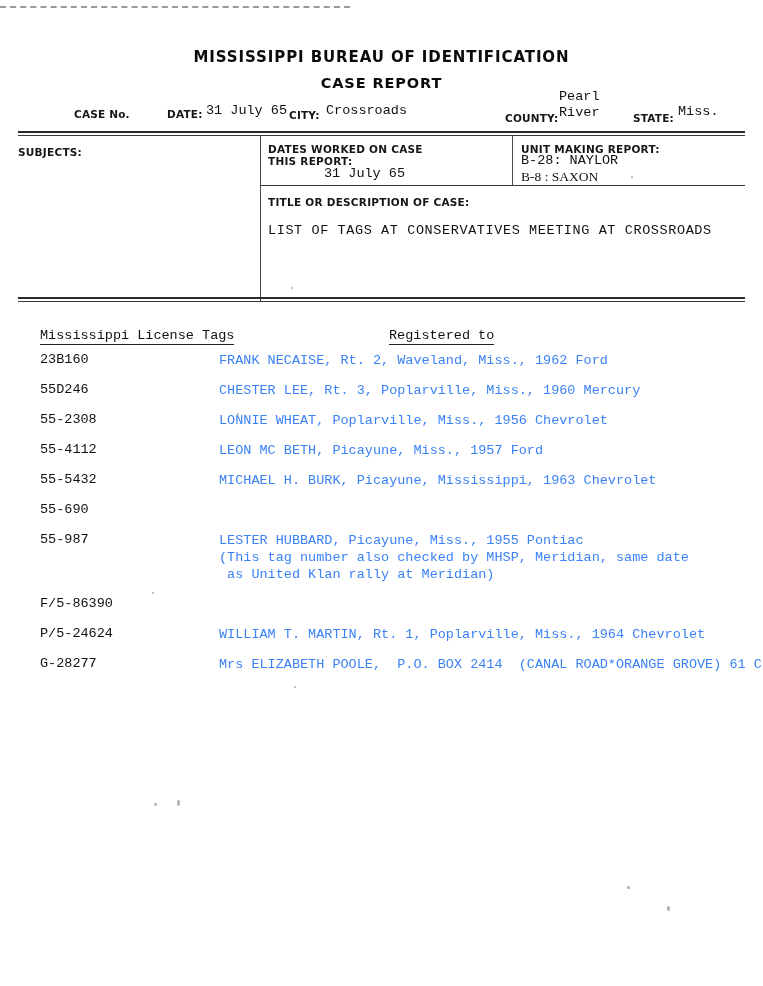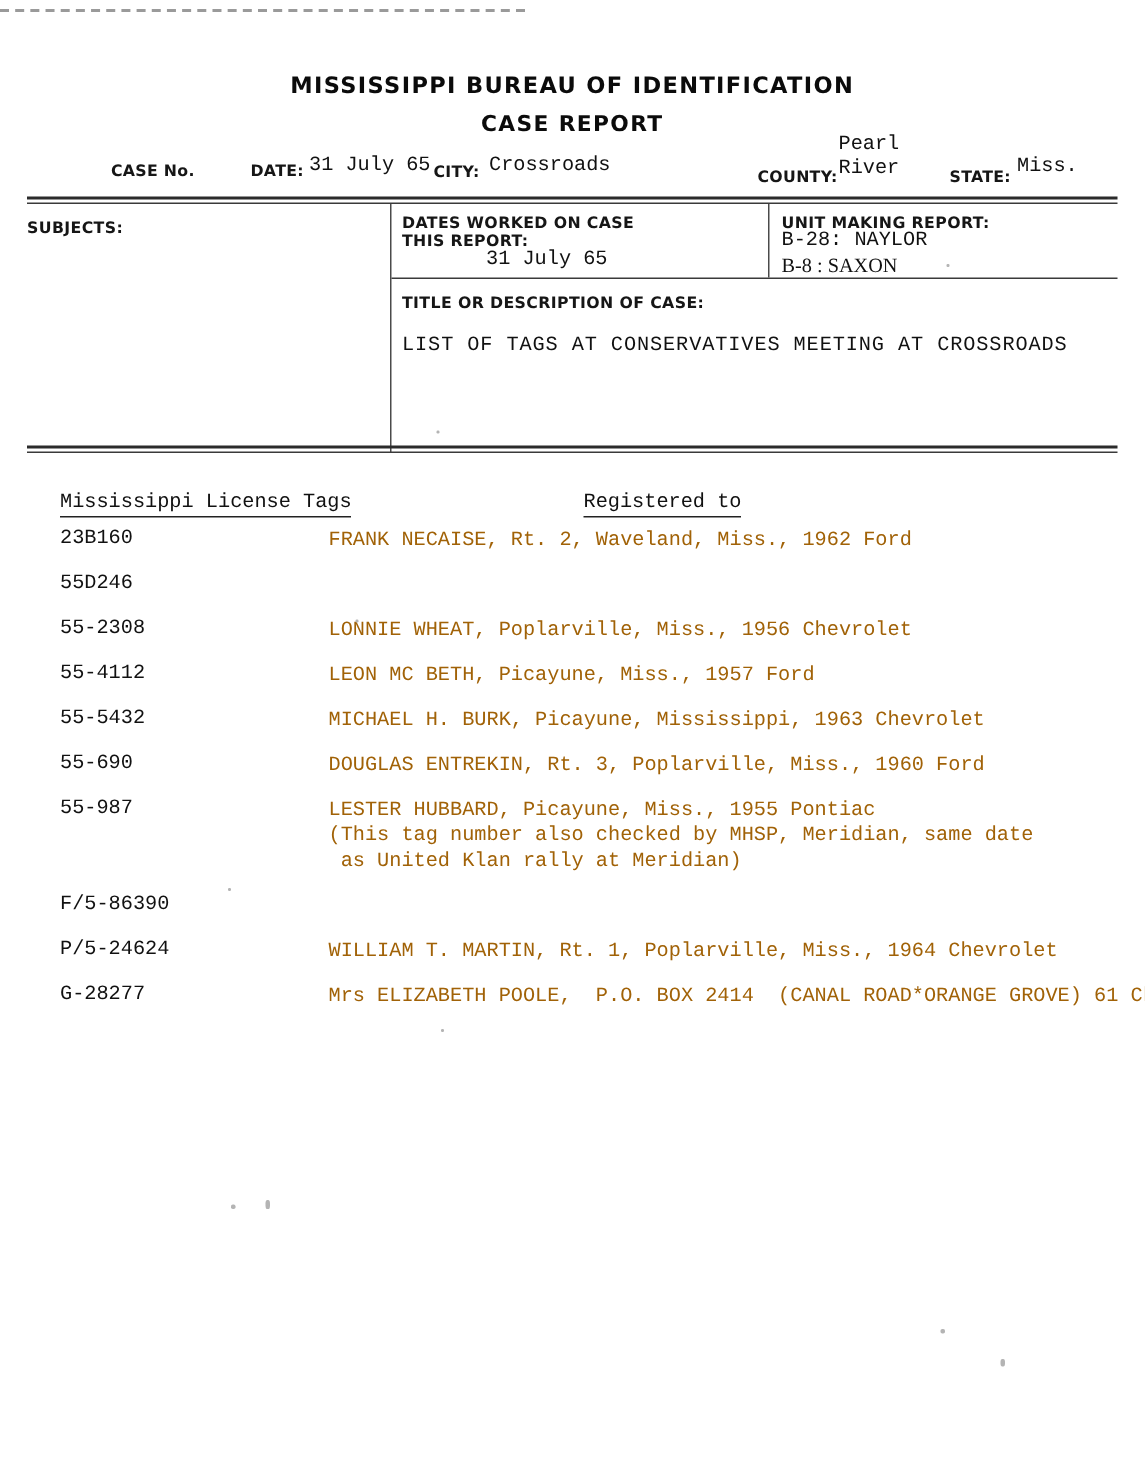--- a/index.html
+++ b/index.html
@@ -132,21 +132,21 @@
     font-family: "Liberation Mono", monospace;
     font-size: 13.5px;
     color: #111111;
     white-space: nowrap;
   }
   .tag-owner {
     position: absolute;
     left: 219px;
     font-family: "Liberation Mono", monospace;
     font-size: 13.5px;
-    color: #a16207;
+    color: #3b82f6;
     white-space: pre;
     line-height: 17px;
   }
 
   
   .speck {
     position: absolute;
     background: #b4b4b4;
     border-radius: 40%;
   }
@@ -206,36 +206,36 @@
   <div class="col-head" style="left:40px; top:328px;">Mississippi License Tags</div>
   <div class="col-head" style="left:389px; top:328px;">Registered to</div>
 
   <div class="tag-list" id="tag-list">
       <div class="tag-row" style="position: absolute; left: 0px; top: 0px; width: 731px;">
         <div class="tag-num">23B160</div>
         <div class="tag-owner">FRANK NECAISE, Rt. 2, Waveland, Miss., 1962 Ford</div>
       </div>
       <div class="tag-row" style="position: absolute; left: 0px; top: 30px; width: 763px;">
         <div class="tag-num">55D246</div>
+        <div class="tag-owner">CHESTER LEE, Rt. 3, Poplarville, Miss., 1960 Mercury</div>
       </div>
       <div class="tag-row" style="position: absolute; left: 0px; top: 60px; width: 763px;">
         <div class="tag-num">55-2308</div>
         <div class="tag-owner">LONNIE WHEAT, Poplarville, Miss., 1956 Chevrolet</div>
       </div>
       <div class="tag-row" style="position: absolute; left: 0px; top: 90px; width: 763px;">
         <div class="tag-num">55-4112</div>
         <div class="tag-owner">LEON MC BETH, Picayune, Miss., 1957 Ford</div>
       </div>
       <div class="tag-row" style="position: absolute; left: 0px; top: 120px; width: 763px;">
         <div class="tag-num">55-5432</div>
         <div class="tag-owner">MICHAEL H. BURK, Picayune, Mississippi, 1963 Chevrolet</div>
       </div>
       <div class="tag-row" style="position: absolute; left: 0px; top: 150px; width: 763px;">
         <div class="tag-num">55-690</div>
-        <div class="tag-owner">DOUGLAS ENTREKIN, Rt. 3, Poplarville, Miss., 1960 Ford</div>
       </div>
       <div class="tag-row" style="position: absolute; left: 0px; top: 180px; width: 763px; text-decoration: underline;">
         <div class="tag-num">55-987</div>
         <div class="tag-owner">LESTER HUBBARD, Picayune, Miss., 1955 Pontiac
 (This tag number also checked by MHSP, Meridian, same date
  as United Klan rally at Meridian)</div>
       </div>
       <div class="tag-row" style="position: absolute; left: 0px; top: 244px; width: 636px;">
         <div class="tag-num">F/5-86390</div>
       </div>

